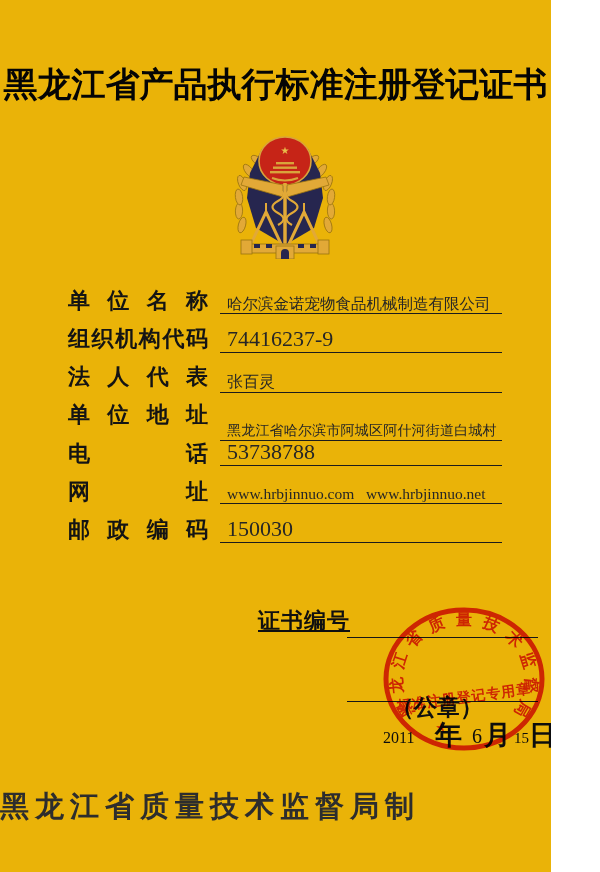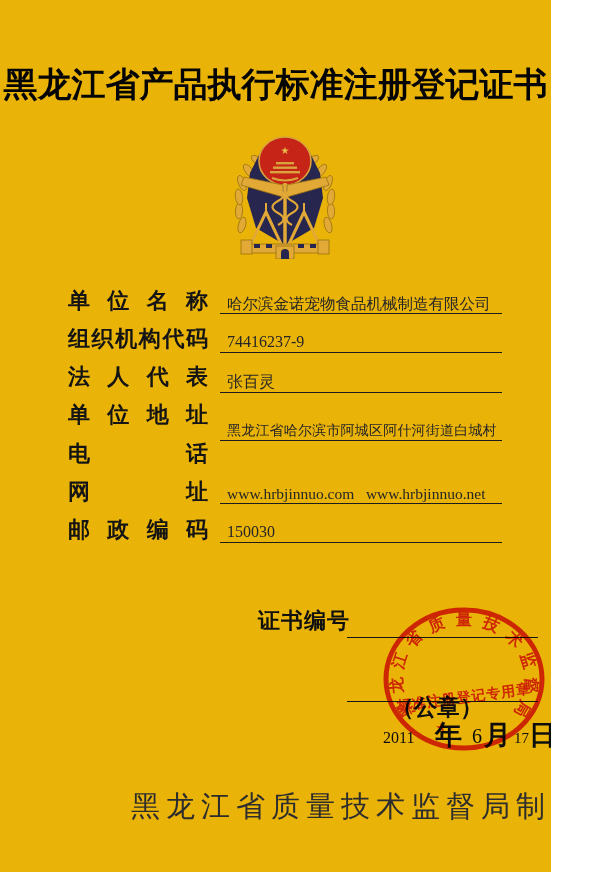--- a/index.html
+++ b/index.html
@@ -30,40 +30,40 @@
   .field-value-box{
     position:absolute;left:220px;width:282px;height:25px;
     border-bottom:1.6px solid #1c1c1c;
     display:flex;align-items:flex-end;
     padding:0 0 2px 7px;box-sizing:border-box;
   }
   .field-value{white-space:pre;color:#262626;line-height:1;text-align:center;}
   .v-15{font-size:15.5px;}
   .v-14{font-size:14px;letter-spacing:0.2px;}
   .v-16{font-size:16px;}
-  .v-num{font-size:16px;}
+  .v-num{font-size:22px;}
   
   .iss-label{
     position:absolute;font-size:22px;font-weight:bold;
-    letter-spacing:1px;color:#101010;
+    letter-spacing:1px;color:#101010;text-decoration:underline;
   }
   .iss-line{position:absolute;border-bottom:1.6px solid #161616;}
   .seal-note{
     position:absolute;left:391px;top:662px;
     font-size:23px;font-weight:bold;color:#101010;margin-top:30px;
   }
   .date-part{position:absolute;color:#0d0d0d;line-height:1;}
   .d-num{font-size:16px;}
   .d-num-sm{font-size:15px;}
   .d-num-md{font-size:20px;}
   .d-unit{font-size:27px;font-weight:bold;}
   
   .footer-imprint{
-    position:absolute;top:787px;left:0;right:0;text-align:right;
-    font-size:29px;letter-spacing:6px;color:#2d2d2d;font-weight:400;
+    position:absolute;top:787px;left:0;right:0;text-align:left;
+    font-size:29px;letter-spacing:6px;color:#2d2d2d;font-weight:700;
   }
   
   .seal-svg{
     position:absolute;left:380px;top:604px;width:168px;height:150px;
     mix-blend-mode:multiply;opacity:0.92;
   }
   .seal-ring-char{
     font-size:16px;font-weight:bold;text-anchor:middle;
     dominant-baseline:middle;
     font-family:"Liberation Serif","DejaVu Serif",serif;
@@ -182,20 +182,23 @@
       <span>址</span>
     </div>
   <div class="field-value-box" style="top:416px">
     <span class="field-value v-14">黑龙江省哈尔滨市阿城区阿什河街道白城村</span>
   </div>
 
   <div class="field-label" style="top:441px">
       <span>电</span>
       <span>话</span>
     </div>
+  <div class="field-value-box" style="top:441px">
+    <span class="field-value v-num">53738788</span>
+  </div>
 
   <div class="field-label" style="top:479px">
       <span>网</span>
       <span>址</span>
     </div>
   <div class="field-value-box" style="top:479px">
     <span class="field-value v-15">www.hrbjinnuo.com   www.hrbjinnuo.net</span>
   </div>
 
   <div class="field-label" style="top:517px">
@@ -213,21 +216,21 @@
     <span></span>
   </div>
 
   <div class="seal-note">（公章）</div>
   <div class="iss-line" style="left:347px;top:675px;width:191px;height:26px"></div>
 
   <span class="date-part d-num" style="left:383px;top:730px">2011</span>
   <span class="date-part d-unit" style="left:435px;top:722px">年</span>
   <span class="date-part d-num-md" style="left:472px;top:726px">6</span>
   <span class="date-part d-unit" style="left:484px;top:722px">月</span>
-  <span class="date-part d-num-sm" style="left:514px;top:731px">17</span>
+  <span class="date-part d-num-sm" style="left:514px;top:731px">15</span>
   <span class="date-part d-unit" style="left:529px;top:722px">日</span>
 
   <div class="footer-imprint">黑龙江省质量技术监督局制</div>
 
   <svg class="seal-svg" viewBox="0 0 168 150" aria-hidden="true">
     <ellipse id="seal-border" cx="84" cy="75" rx="78" ry="69" fill="none" stroke="#de2318" stroke-width="5"></ellipse>
     <g id="seal-ring">
         <text x="26.842323350227048" y="103.99999999999999" transform="rotate(-120 26.842323350227048 103.99999999999999)" class="seal-ring-char" fill="#de2318">黑</text>
         <text x="18.36155490569395" y="81.06265086952389" transform="rotate(-96 18.36155490569395 81.06265086952389)" class="seal-ring-char" fill="#de2318">龙</text>
         <text x="21.230269924519867" y="57.07701432625305" transform="rotate(-72 21.230269924519867 57.07701432625305)" class="seal-ring-char" fill="#de2318">江</text>

